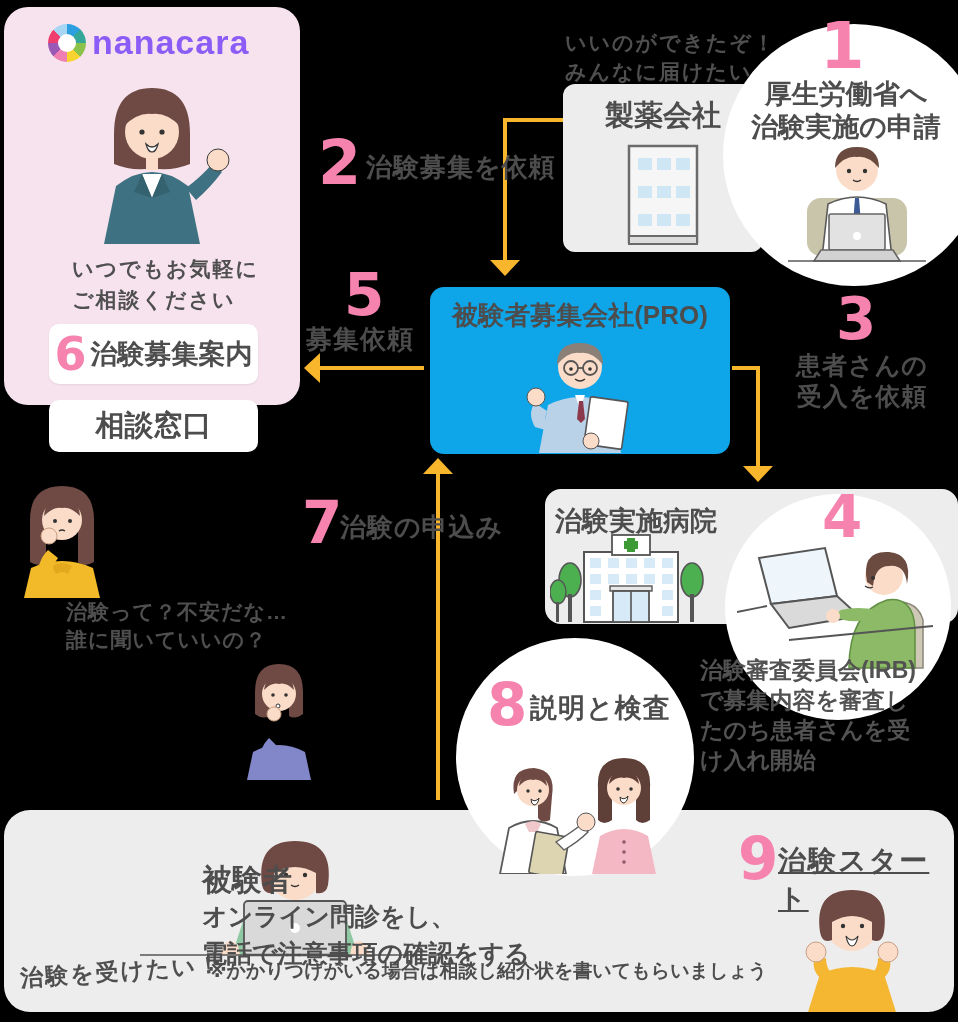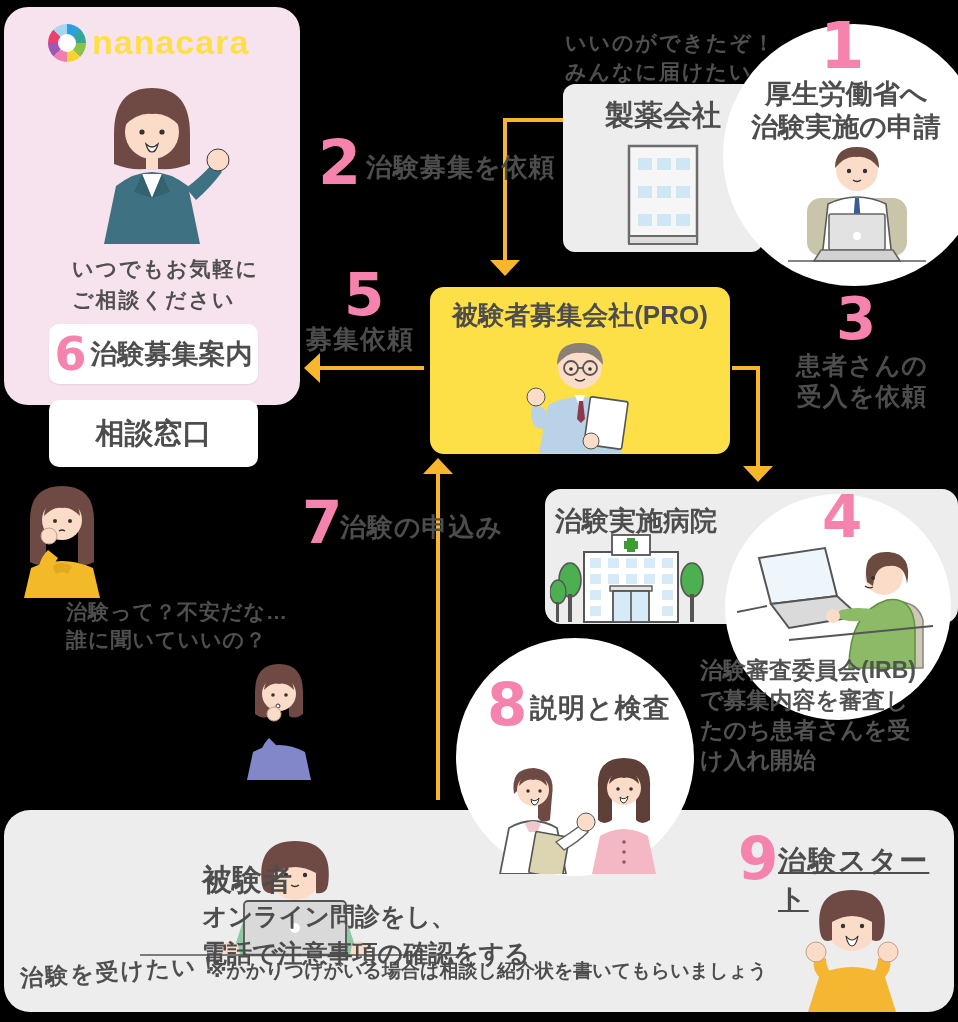--- a/index.html
+++ b/index.html
@@ -35,21 +35,21 @@
 </head>
 <body>
 
 <div id="stage">
 
   <div class="abs panel" style="left:4px;top:7px;width:296px;height:398px;background:#f7e3ee;"></div>
 
   <div class="abs logo-ring" style="left:48px;top:24px;width:38px;height:38px;">
       <div class="hole"></div>
     </div>
-  <div class="abs" style="left:92px;top:24px;font-size:34px;font-weight:600;color:#fde047;letter-spacing:1px;line-height:36px;">nanacara</div>
+  <div class="abs" style="left:92px;top:24px;font-size:34px;font-weight:600;color:#8b5cf6;letter-spacing:1px;line-height:36px;">nanacara</div>
 
   <svg class="abs" style="left:70px;top:72px;" width="165" height="172" viewBox="0 0 165 172">
     <path d="M44,62 Q44,16 82,16 Q120,16 120,62 L120,92 Q100,100 82,96 Q64,100 44,92 Z" fill="#6f4a44"></path>
     <circle cx="82" cy="60" r="27" fill="#fbdcc8"></circle>
     <path d="M54,54 Q58,27 82,27 Q106,27 110,54 Q96,40 82,42 Q68,40 54,54 Z" fill="#6f4a44"></path>
     <circle cx="72" cy="60" r="2.6" fill="#333"></circle>
       <circle cx="92" cy="60" r="2.6" fill="#333"></circle>
     <path d="M76,72 Q82,78 88,72 Q86,80 82,80 Q78,80 76,72 Z" fill="#fff" stroke="#333" stroke-width="1.2"></path>
     <rect x="76" y="84" width="12" height="14" fill="#fbdcc8"></rect>
     <path d="M34,172 L46,114 Q64,100 82,100 Q100,100 118,114 L130,172 Z" fill="#3e7181"></path>
@@ -63,21 +63,21 @@
   <div class="abs hand" style="left:72px;top:253px;font-size:21px;line-height:31px;">
     <div>いつでもお気軽に</div>
     <div>ご相談ください</div>
   </div>
 
   <div class="abs whitebox" style="left:49px;top:324px;width:209px;height:60px;">
     <span class="num" style="font-size:46px;margin-right:4px;">6</span>
     <span class="jp-bold" style="font-size:27px;">治験募集案内</span>
   </div>
 
-  <div class="abs whitebox" style="left:49px;top:400px;width:209px;height:67px;justify-content:center;">
+  <div class="abs whitebox" style="left:49px;top:400px;width:209px;height:52px;justify-content:center;">
     <span class="jp-bold" style="font-size:29px;">相談窓口</span>
   </div>
 
   <div class="abs hand" style="left:565px;top:28px;font-size:21px;line-height:29px;">
     <div>いいのができたぞ！</div>
     <div>みんなに届けたい！</div>
   </div>
 
   <div class="abs graybox" style="left:563px;top:84px;width:200px;height:168px;border-radius:12px;">
     <div class="jp-bold ctext" style="margin-top:12px;font-size:29px;">製薬会社</div>
@@ -118,21 +118,21 @@
     <circle cx="75" cy="96" r="4" fill="#fff"></circle>
     <line x1="6" y1="121" x2="144" y2="121" stroke="#5a5a5a" stroke-width="1.6"></line>
   </svg>
 
   <div class="arrow-seg" style="left:503px;top:118px;width:60px;height:4px;"></div>
   <div class="arrow-seg" style="left:503px;top:118px;width:4px;height:144px;"></div>
   <div class="arrow-head head-down" style="left:490px;top:260px;"></div>
   <div class="abs num" style="left:318px;top:132px;font-size:62px;">2</div>
   <div class="abs jp-bold" style="left:366px;top:150px;font-size:26px;letter-spacing:1px;">治験募集を依頼</div>
 
-  <div class="abs graybox" style="left:430px;top:287px;width:300px;height:167px;background:#fde047;">
+  <div class="abs graybox" style="left:430px;top:287px;width:300px;height:167px;background:#0ea5e9;">
     <div class="jp-bold ctext" style="margin-top:11px;font-size:26px;">被験者募集会社(PRO)</div>
     <svg style="display:block;margin:2px auto 0;" width="150" height="118" viewBox="0 0 150 118">
       <circle cx="75" cy="32" r="22" fill="#fbdcc8"></circle>
       <path d="M52,30 Q52,8 75,8 Q98,8 98,30 Q87,16 75,18 Q63,16 52,30 Z" fill="#8a8078"></path>
       <circle cx="66" cy="33" r="7" fill="none" stroke="#555" stroke-width="1.8"></circle>
       <circle cx="85" cy="33" r="7" fill="none" stroke="#555" stroke-width="1.8"></circle>
       <line x1="73" y1="33" x2="78" y2="33" stroke="#555" stroke-width="1.8"></line>
       <circle cx="66" cy="34" r="1.8" fill="#333"></circle>
         <circle cx="85" cy="34" r="1.8" fill="#333"></circle>
       <path d="M70,44 Q75,48 80,44" stroke="#333" stroke-width="1.4" fill="none"></path>

